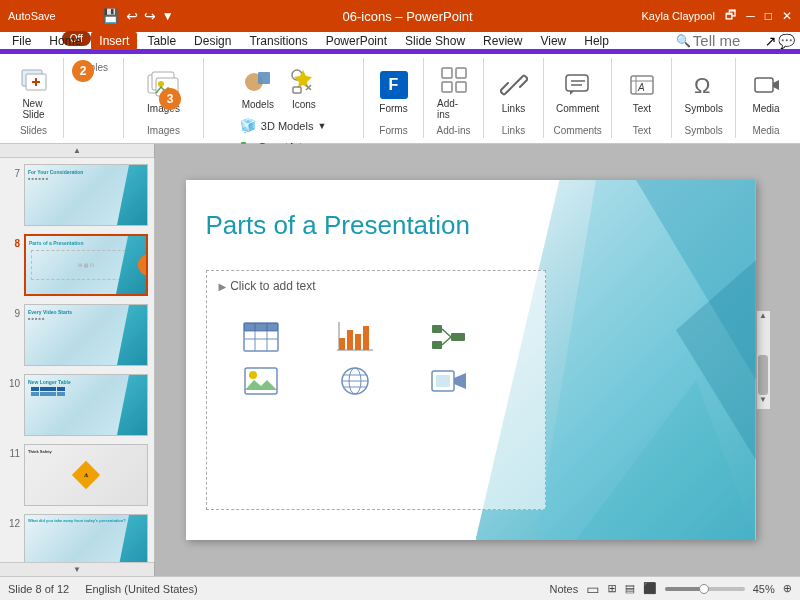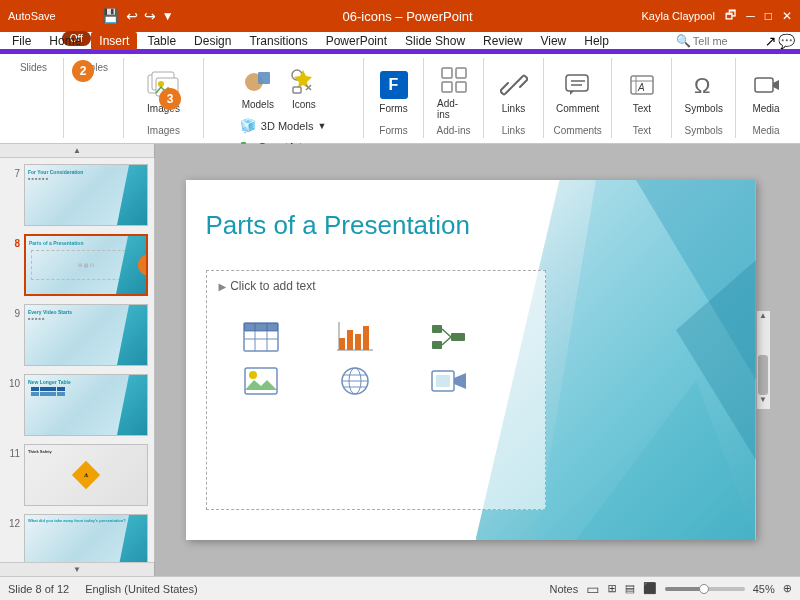--- a/index.html
+++ b/index.html
@@ -361,37 +361,50 @@
   <span class="menu-item">Table</span>
   <span class="menu-item">Design</span>
   <span class="menu-item">Transitions</span>
   <span class="menu-item">PowerPoint</span>
   <span class="menu-item">Slide Show</span>
   <span class="menu-item">Review</span>
   <span class="menu-item">View</span>
   <span class="menu-item">Help</span>
   <div style="flex:1;"></div>
   <span style="font-size:12px; color:#666;">🔍</span>
-  <input type="text" placeholder="Tell me" style="border: none; background: transparent; font-size: 11px; outline: none; width: 70px;">
+  <input type="text" placeholder="Tell me" style="border: none; background: transparent; font-size: 15px; outline: none; width: 70px;">
   <span style="font-size:14px;">↗</span>
   <span style="font-size:14px;">💬</span>
 </div>
 
 <div class="ribbon">
   <div class="ribbon-groups">
 
     <div style="position:relative;">
       <div class="num-badge" style="top:2px; left:68px; width:22px; height:22px; font-size:12px;">2</div>
     </div>
 
     <div style="position:relative;">
       <div class="num-badge" style="top:30px; left:155px; width:22px; height:22px; font-size:12px;">3</div>
     </div>
 
     <div class="ribbon-group">
+      <div class="ribbon-group-items">
+        <div class="ribbon-btn">
+          <div class="icon-img">
+            <svg width="28" height="24" viewBox="0 0 28 24">
+              <rect x="2" y="2" width="20" height="16" rx="1" fill="#ddeeff" stroke="#aaa" stroke-width="1"></rect>
+              <rect x="6" y="6" width="20" height="16" rx="1" fill="white" stroke="#aaa" stroke-width="1"></rect>
+              <line x1="16" y1="10" x2="16" y2="18" stroke="#c04000" stroke-width="2"></line>
+              <line x1="12" y1="14" x2="20" y2="14" stroke="#c04000" stroke-width="2"></line>
+            </svg>
+          </div>
+          <span style="font-size:10px; line-height:1.1;">New<br>Slide</span>
+        </div>
+      </div>
       <div class="ribbon-group-label">Slides</div>
     </div>
 
     <div class="ribbon-group">
       <div class="ribbon-group-label">Tables</div>
     </div>
 
     <div class="ribbon-group" style="min-width:80px;">
       <div class="ribbon-group-items">
         <div class="ribbon-btn">

